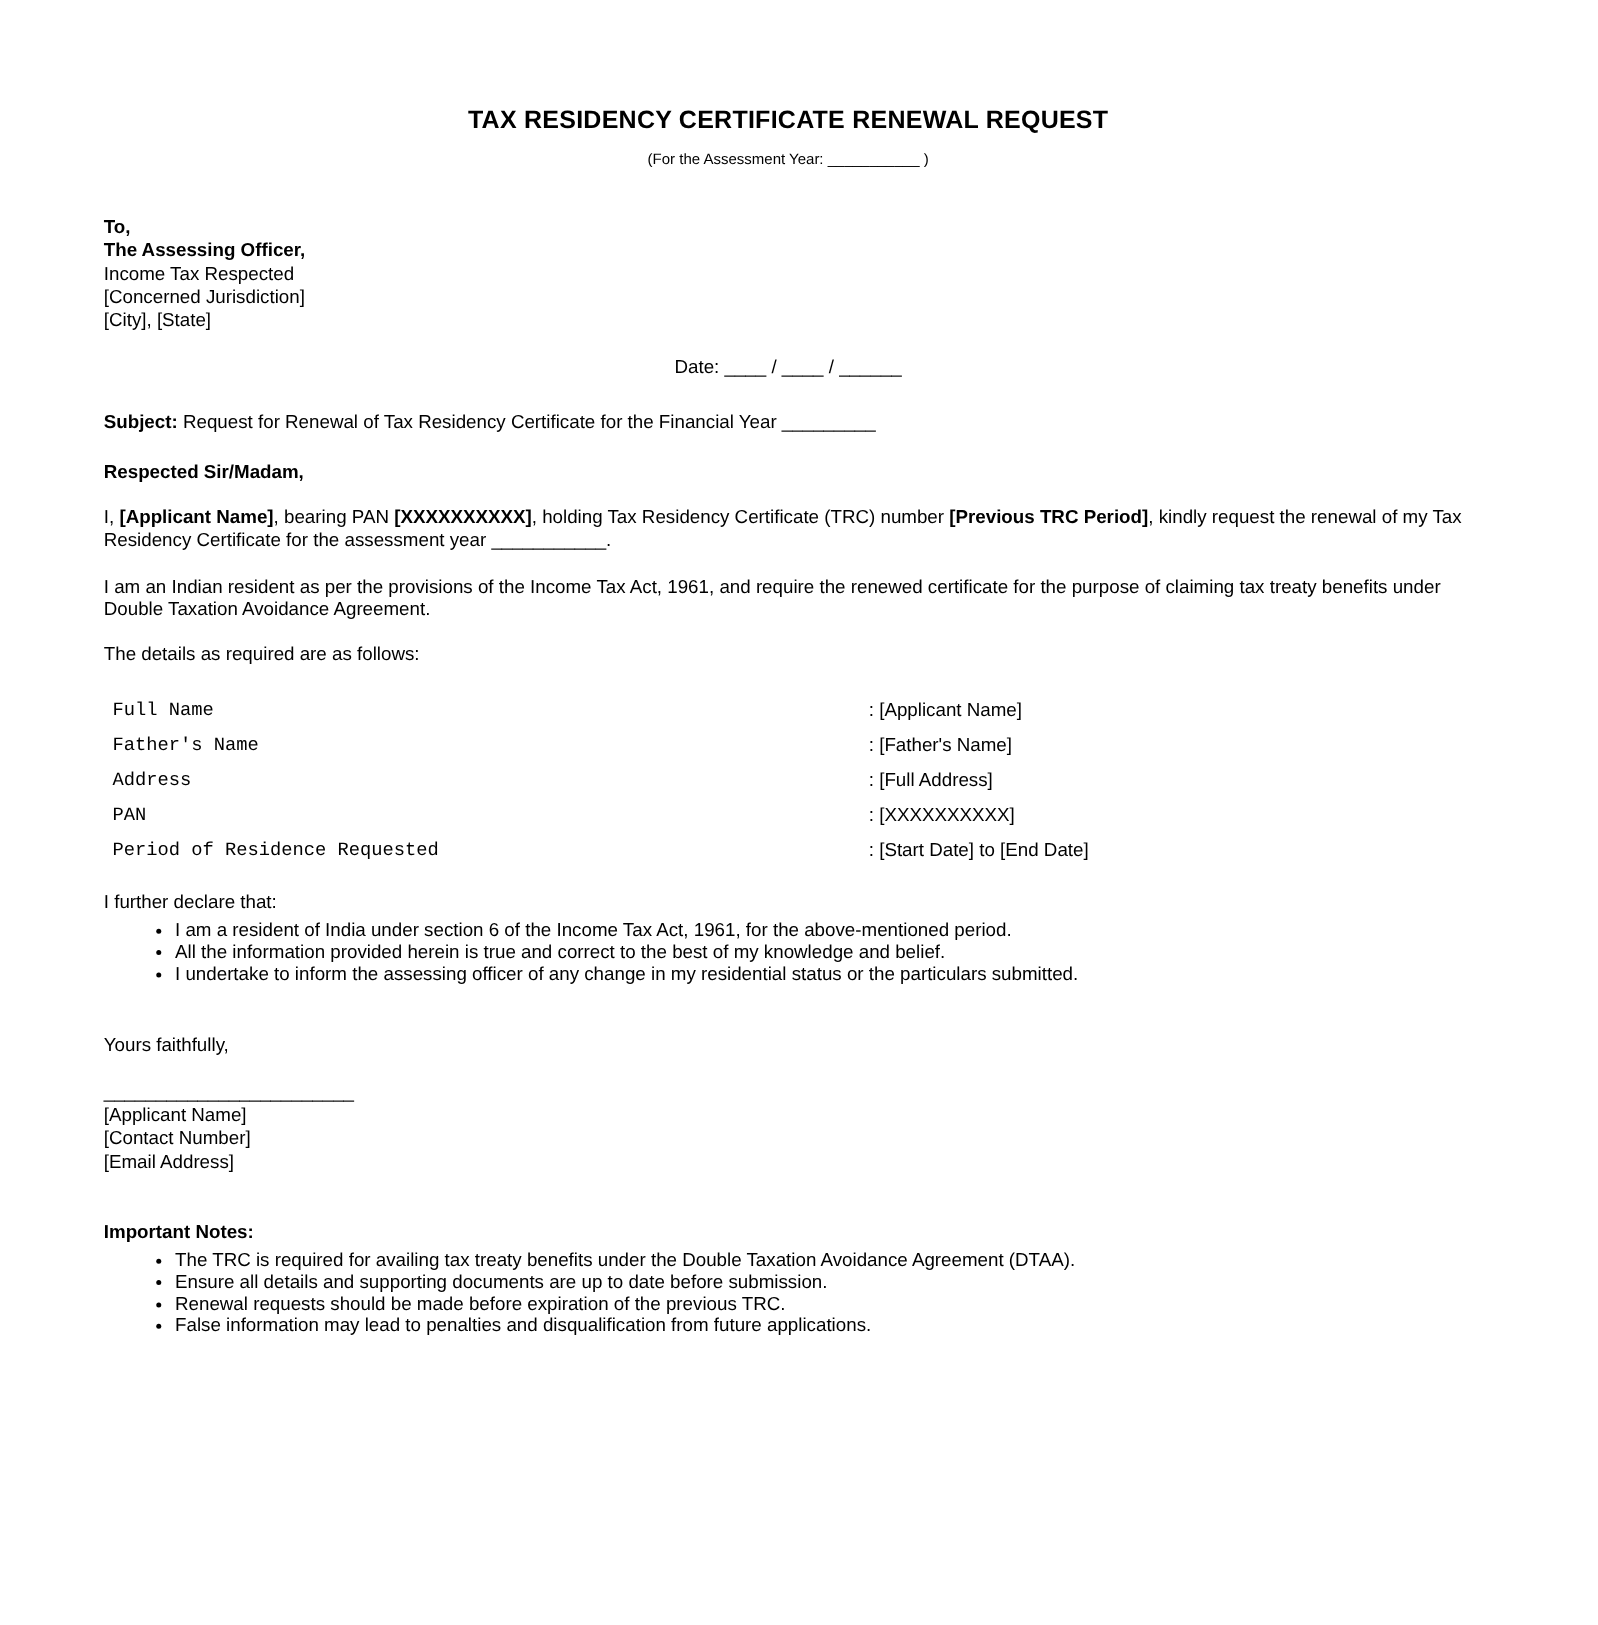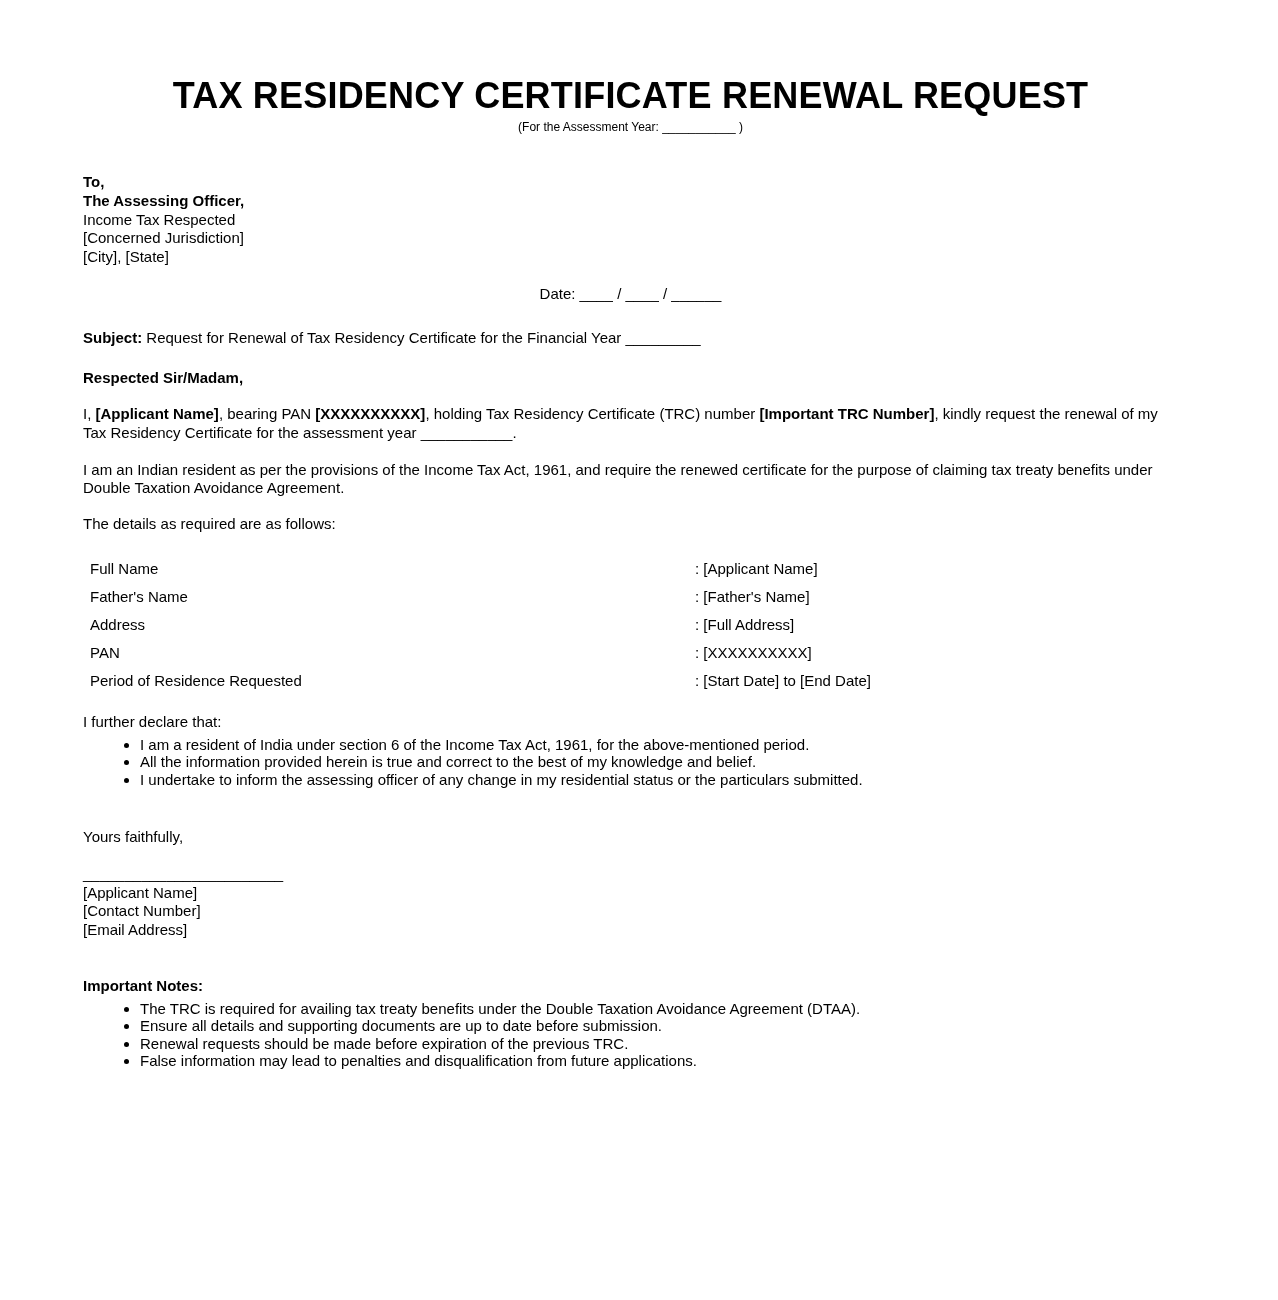--- a/index.html
+++ b/index.html
@@ -11,21 +11,21 @@
     line-height: 18.75px;
   }
   .page {
     width: 1278px;
     height: 1300px;
     background: #ffffff;
     padding: 80px 100px 0 83px;
     overflow: hidden;
   }
   .doc-title {
-    font-size: 36px;
+    font-size: 20px;
     line-height: 32px;
     font-weight: 700;
     text-align: center;
     margin: 0;
     letter-spacing: 0.2px;
   }
   .doc-subtitle {
     font-size: 12px;
     line-height: 19px;
     text-align: center;
@@ -39,21 +39,21 @@
   .para { margin-top: 17px; }
   .para2 { margin-top: 18px; }
   .details-intro { margin-top: 17px; }
   .details-table { margin-top: 26px; }
   .details-row {
     display: grid;
     grid-template-columns: 612px 1fr;
     height: 28px;
     align-items: start;
   }
-  .detail-label { padding-left: 7px; }
+  .detail-label { padding-left: 7px; font-family: Liberation Mono, monospace; }
   .declare-intro { margin-top: 13px; }
   ul.bullets {
     margin: 4px 0 0 0;
     padding-left: 57px;
   }
   ul.bullets li {
     line-height: 17.5px;
     margin: 0;
   }
   .valediction { margin-top: 40px; }
@@ -76,21 +76,21 @@
     <div>[Concerned Jurisdiction]</div>
     <div>[City], [State]</div>
   </div>
 
   <div class="date-line">Date: ____ / ____ / ______</div>
 
   <div class="subject-line"><span class="bold">Subject:</span><span> Request for Renewal of Tax Residency Certificate for the Financial Year _________</span></div>
 
   <div class="salutation">Respected Sir/Madam,</div>
 
-  <p class="para"><span>I, </span><span class="bold">[Applicant Name]</span><span>, bearing PAN </span><span class="bold">[XXXXXXXXXX]</span><span>, holding Tax Residency Certificate (TRC) number </span><span class="bold">[Important TRC Number]</span><span>, kindly request the renewal of my Tax Residency Certificate for the assessment year ___________.</span></p>
+  <p class="para"><span>I, </span><span class="bold">[Applicant Name]</span><span>, bearing PAN </span><span class="bold">[XXXXXXXXXX]</span><span>, holding Tax Residency Certificate (TRC) number </span><span class="bold">[Previous TRC Period]</span><span>, kindly request the renewal of my Tax Residency Certificate for the assessment year ___________.</span></p>
 
   <p class="para2">I am an Indian resident as per the provisions of the Income Tax Act, 1961, and require the renewed certificate for the purpose of claiming tax treaty benefits under Double Taxation Avoidance Agreement.</p>
 
   <div class="details-intro">The details as required are as follows:</div>
 
   <div class="details-table">
     <div class="details-row">
       <div class="detail-label">Full Name</div>
       <div class="detail-value"><span>:</span> <span>[Applicant Name]</span></div>
     </div>

